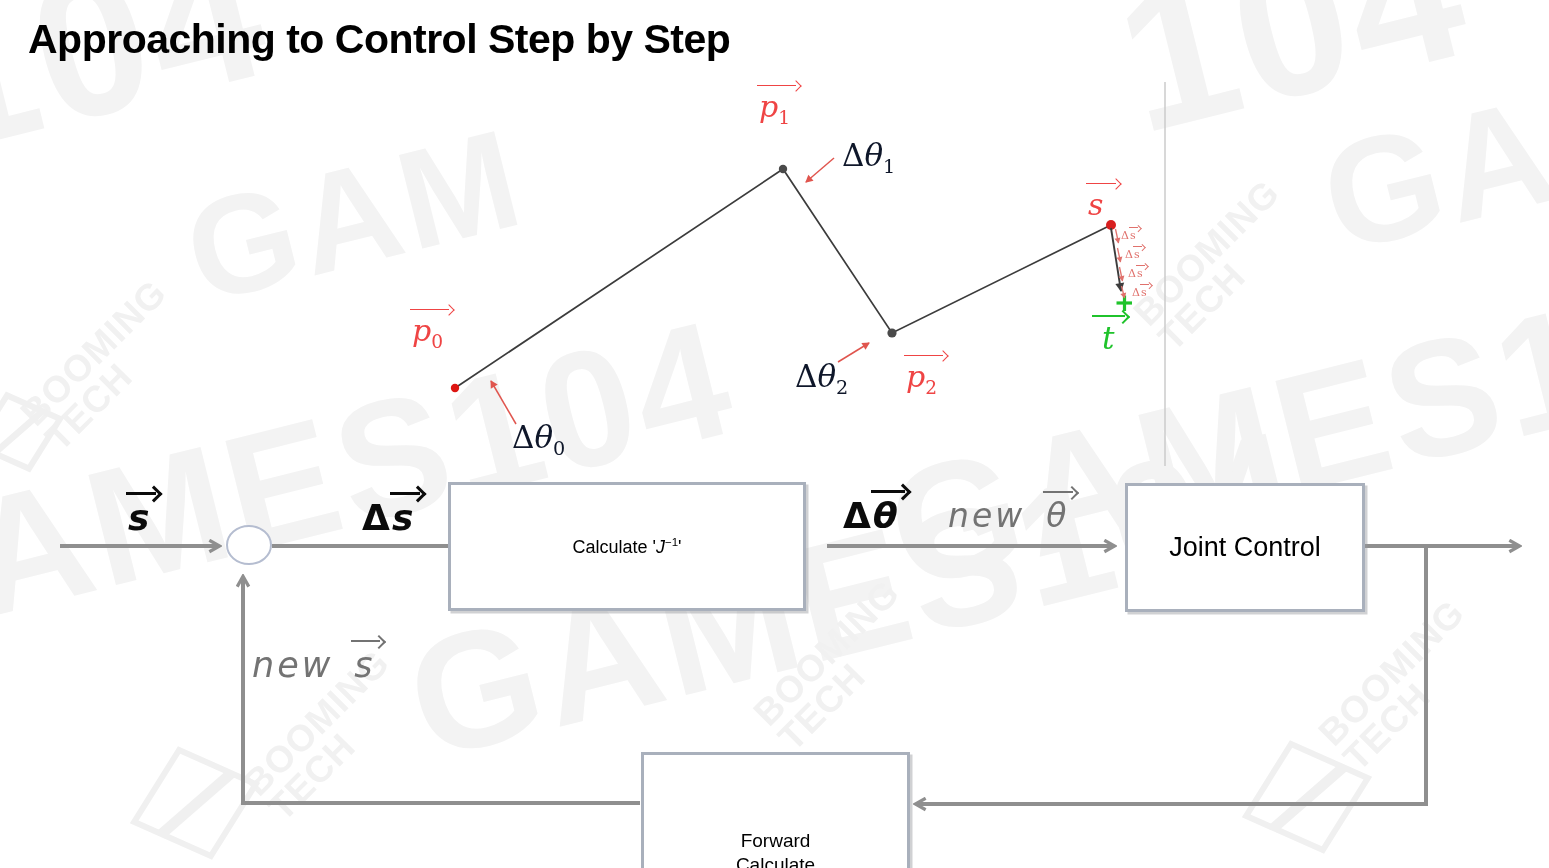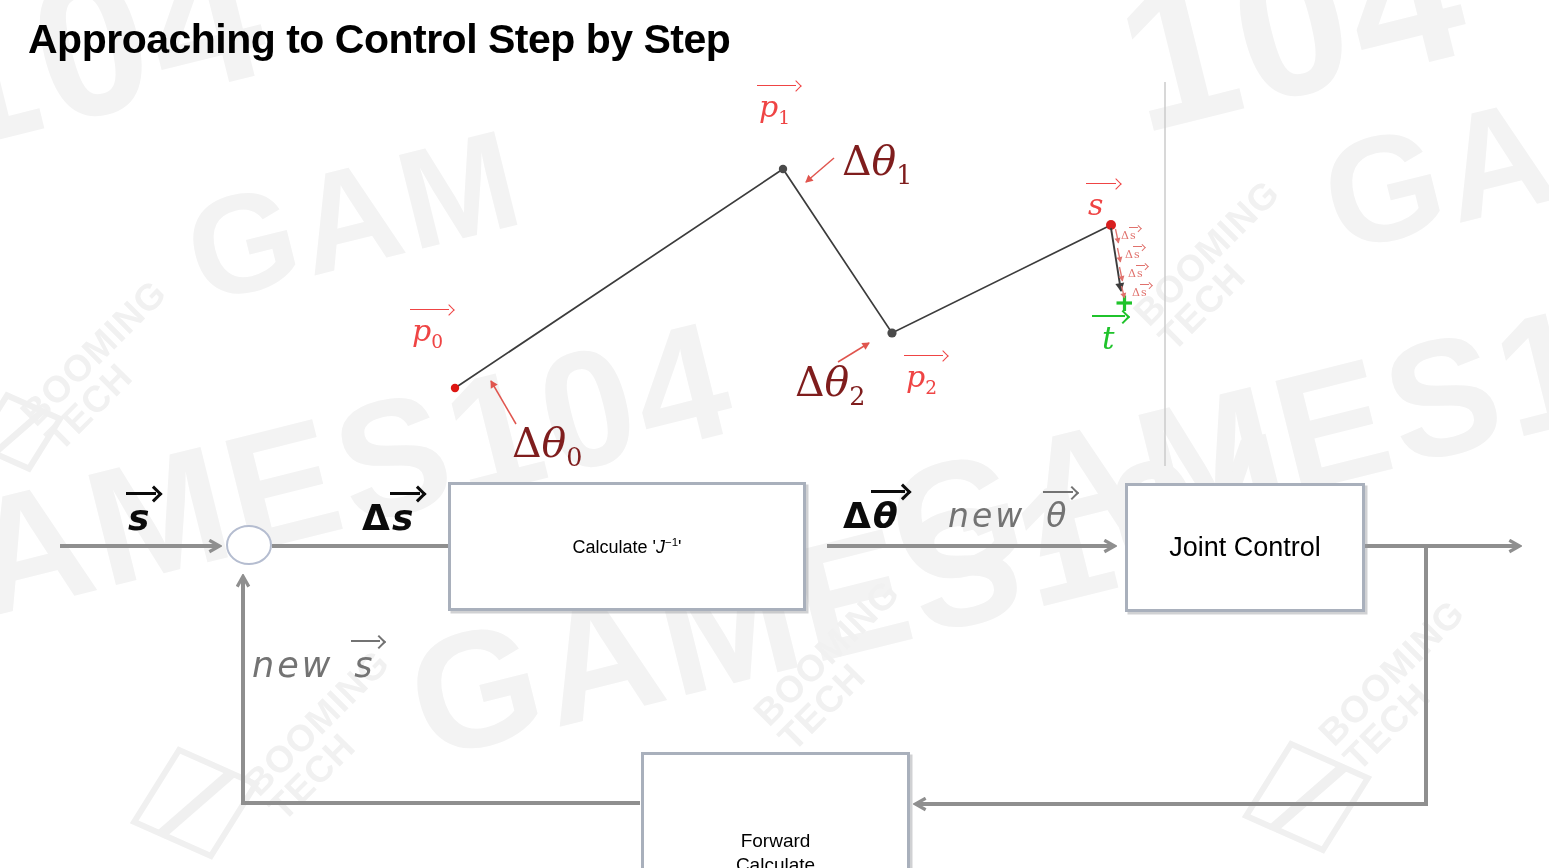--- a/index.html
+++ b/index.html
@@ -15,21 +15,21 @@
   .wm-bt{font-size:37px;line-height:.95;letter-spacing:1px;transform:rotate(-45deg);color:#f1f1f1;text-align:left;}
   .bt-logo{position:absolute;z-index:0;border:6px solid #f0f0f0;pointer-events:none;}
   .bt-logo::after{content:"";position:absolute;left:45%;top:-8%;width:14%;height:116%;background:#f0f0f0;transform:rotate(18deg);}
   .lg1{transform:rotate(24deg) skewX(-8deg);}
   
   #lines{position:absolute;left:0;top:0;z-index:1;}
   .lab{position:absolute;z-index:2;white-space:nowrap;}
   
   .mlabel{font-family:"DejaVu Serif",serif;font-size:30px;color:#ef4444;}
   .mlabel .vbase{font-style:italic;}
-  .rlabel{font-family:"DejaVu Serif",serif;font-size:41px;color:#7f1d1d;}
+  .rlabel{font-family:"DejaVu Serif",serif;font-size:31px;color:#0f172a;}
   .rlabel .vbase{font-style:italic;}
   .vsub{font-size:62%;font-style:normal;}
   
   .vec{position:relative;display:inline-block;padding:8px 7px 0 2px;}
   .vec::before{content:"";position:absolute;left:0;right:1px;top:4px;border-top:1.7px solid currentColor;}
   .vec::after{content:"";position:absolute;right:-3px;top:1px;width:7px;height:7px;
               border-top:1.7px solid currentColor;border-right:1.7px solid currentColor;transform:rotate(45deg);}
   
   .small-ds{font-family:"DejaVu Serif",serif;font-size:11px;color:#e0716c;}
   .small-ds .vec{padding:4px 3px 0 1px;}

